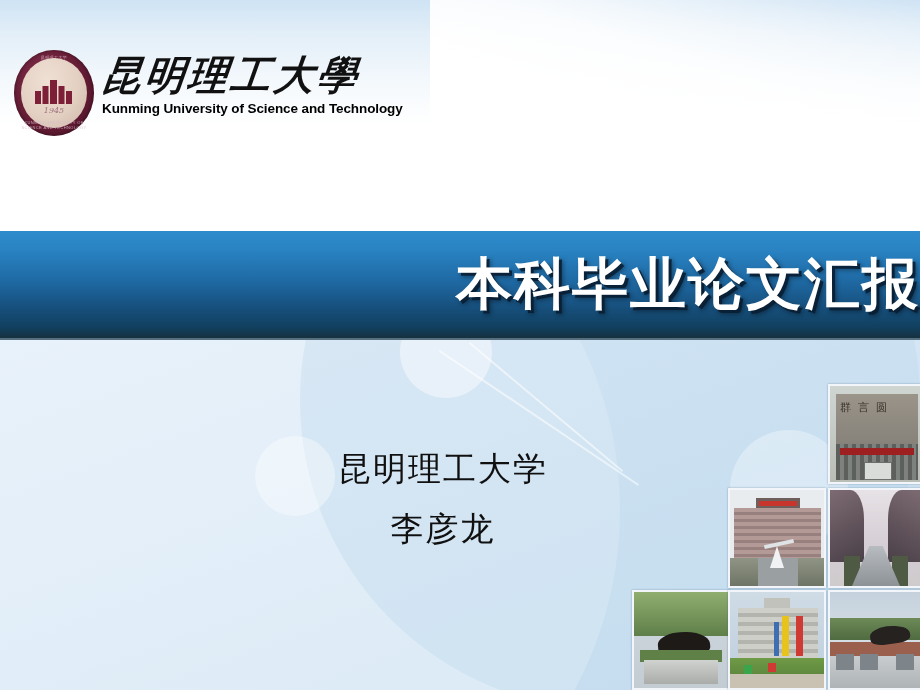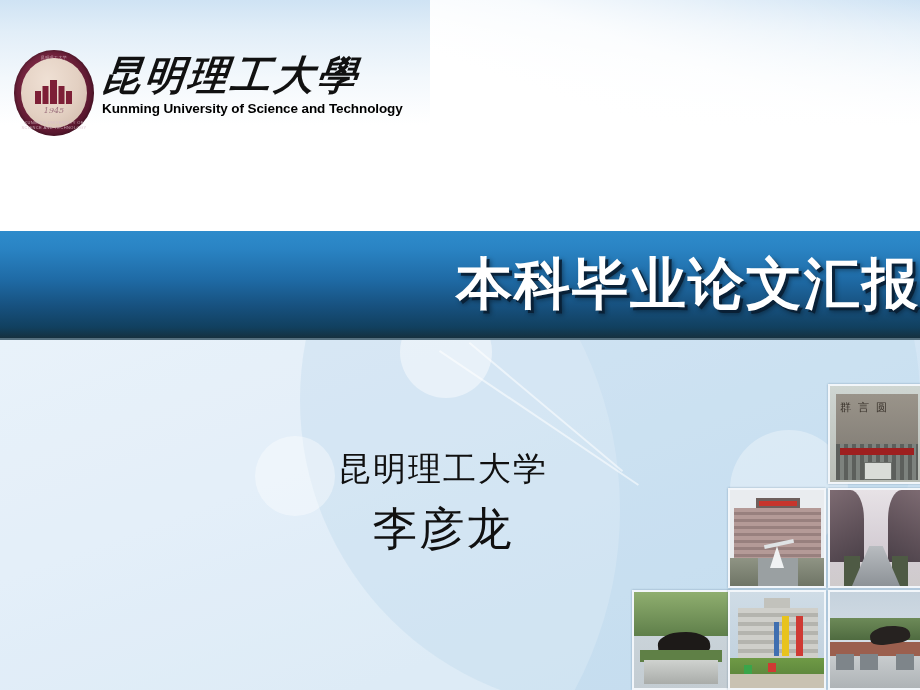--- a/index.html
+++ b/index.html
@@ -109,21 +109,21 @@
   
   .subtitle-wrap{
     position:absolute;left:238px;top:110px;width:410px;text-align:center;
   }
   .subject{
     font-family:"DejaVu Serif","Liberation Serif",serif;
     font-size:33px;line-height:38px;color:#101010;letter-spacing:2px;
   }
   .author{
     font-family:"DejaVu Serif","Liberation Serif",serif;
-    font-size:45px;line-height:38px;color:#101010;letter-spacing:2px;
+    font-size:33px;line-height:38px;color:#101010;letter-spacing:2px;
     margin-top:22px;
   }
 
   
   .collage{position:absolute;left:0;top:0;width:920px;height:350px;}
   .photo{
     position:absolute;background:#fff;
     border:2px solid #f2f6fa;
     box-shadow:0 0 2px rgba(60,90,120,.45);
     overflow:hidden;

